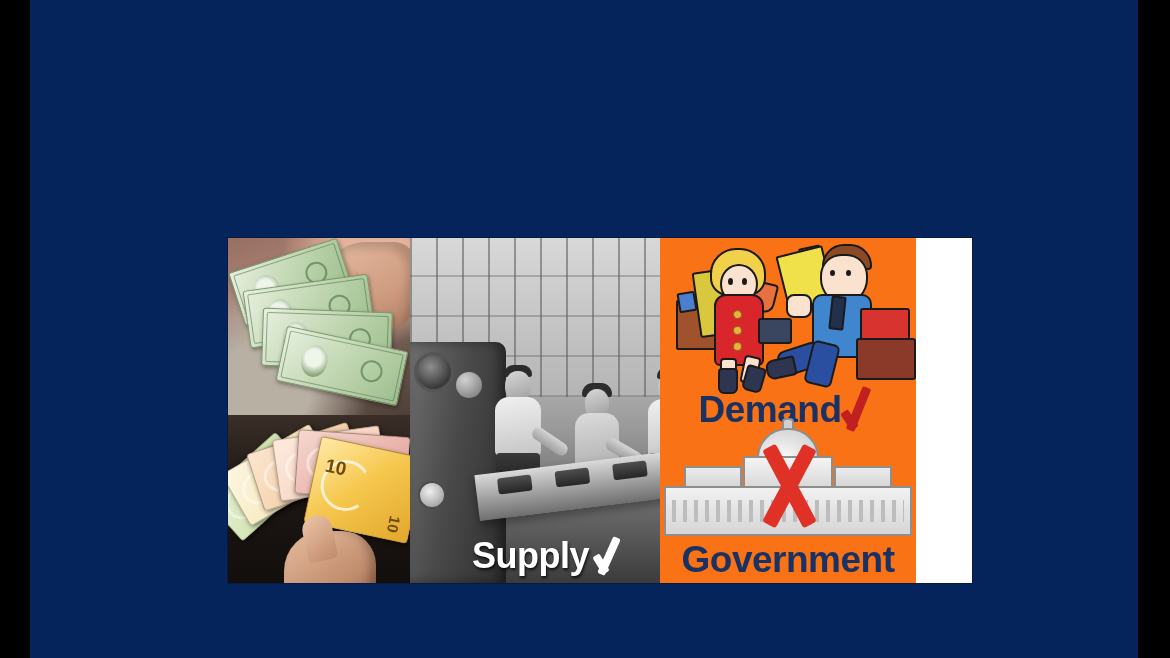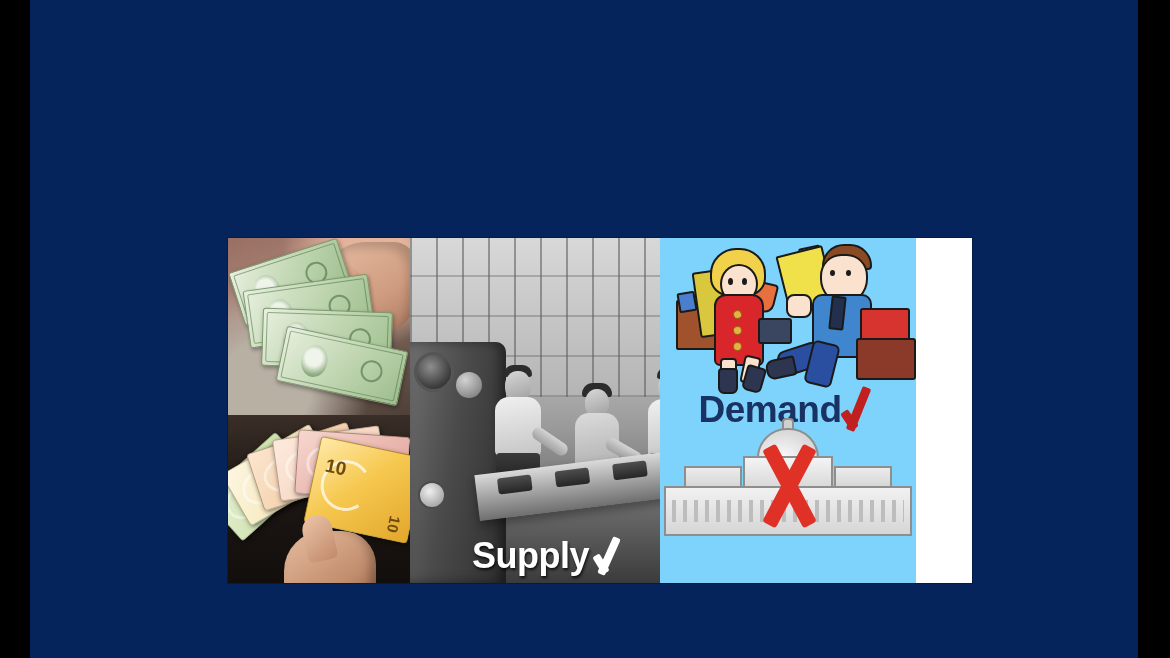--- a/index.html
+++ b/index.html
@@ -292,21 +292,21 @@
     display: inline-block; width: 30px; height: 40px;
     position: relative;
   }
   .check-white::before, .check-white::after {
     content: ""; position: absolute; background: #ffffff; border-radius: 2px;
   }
   .check-white::before { left: 2px;  top: 18px; width: 8px;  height: 20px; transform: rotate(-32deg); }
   .check-white::after  { left: 10px; top: 0;    width: 8px;  height: 40px; transform: rotate(24deg); }
 
   
-  .panel-demand { background: #7dd3fc; }
+  .panel-demand { background: #f97316; }
   .shoppers { position: absolute; left: 0; top: 4px; width: 100%; height: 150px; }
 
   .girl, .man { position: absolute; }
   .cartoon-part { position: absolute; border: 2px solid #1a1a1a; }
 
   .girl { left: 14px; top: 6px; width: 120px; height: 140px; }
   .girl .hair {
     left: 36px; top: 0; width: 52px; height: 44px;
     background: #f2d14a; border-radius: 26px 26px 18px 18px;
   }
@@ -625,18 +625,19 @@
         <div class="capitol">
           <div class="cap-top"></div>
           <div class="cap-dome"></div>
           <div class="cap-mid"></div>
           <div class="cap-wing left"></div>
           <div class="cap-wing right"></div>
           <div class="cap-base"></div>
           <div class="red-x"></div>
         </div>
 
+        <div class="gov-label">Government</div>
 
       </div>
 
     </div>
   </div>
 </div>
 
 </body></html>

